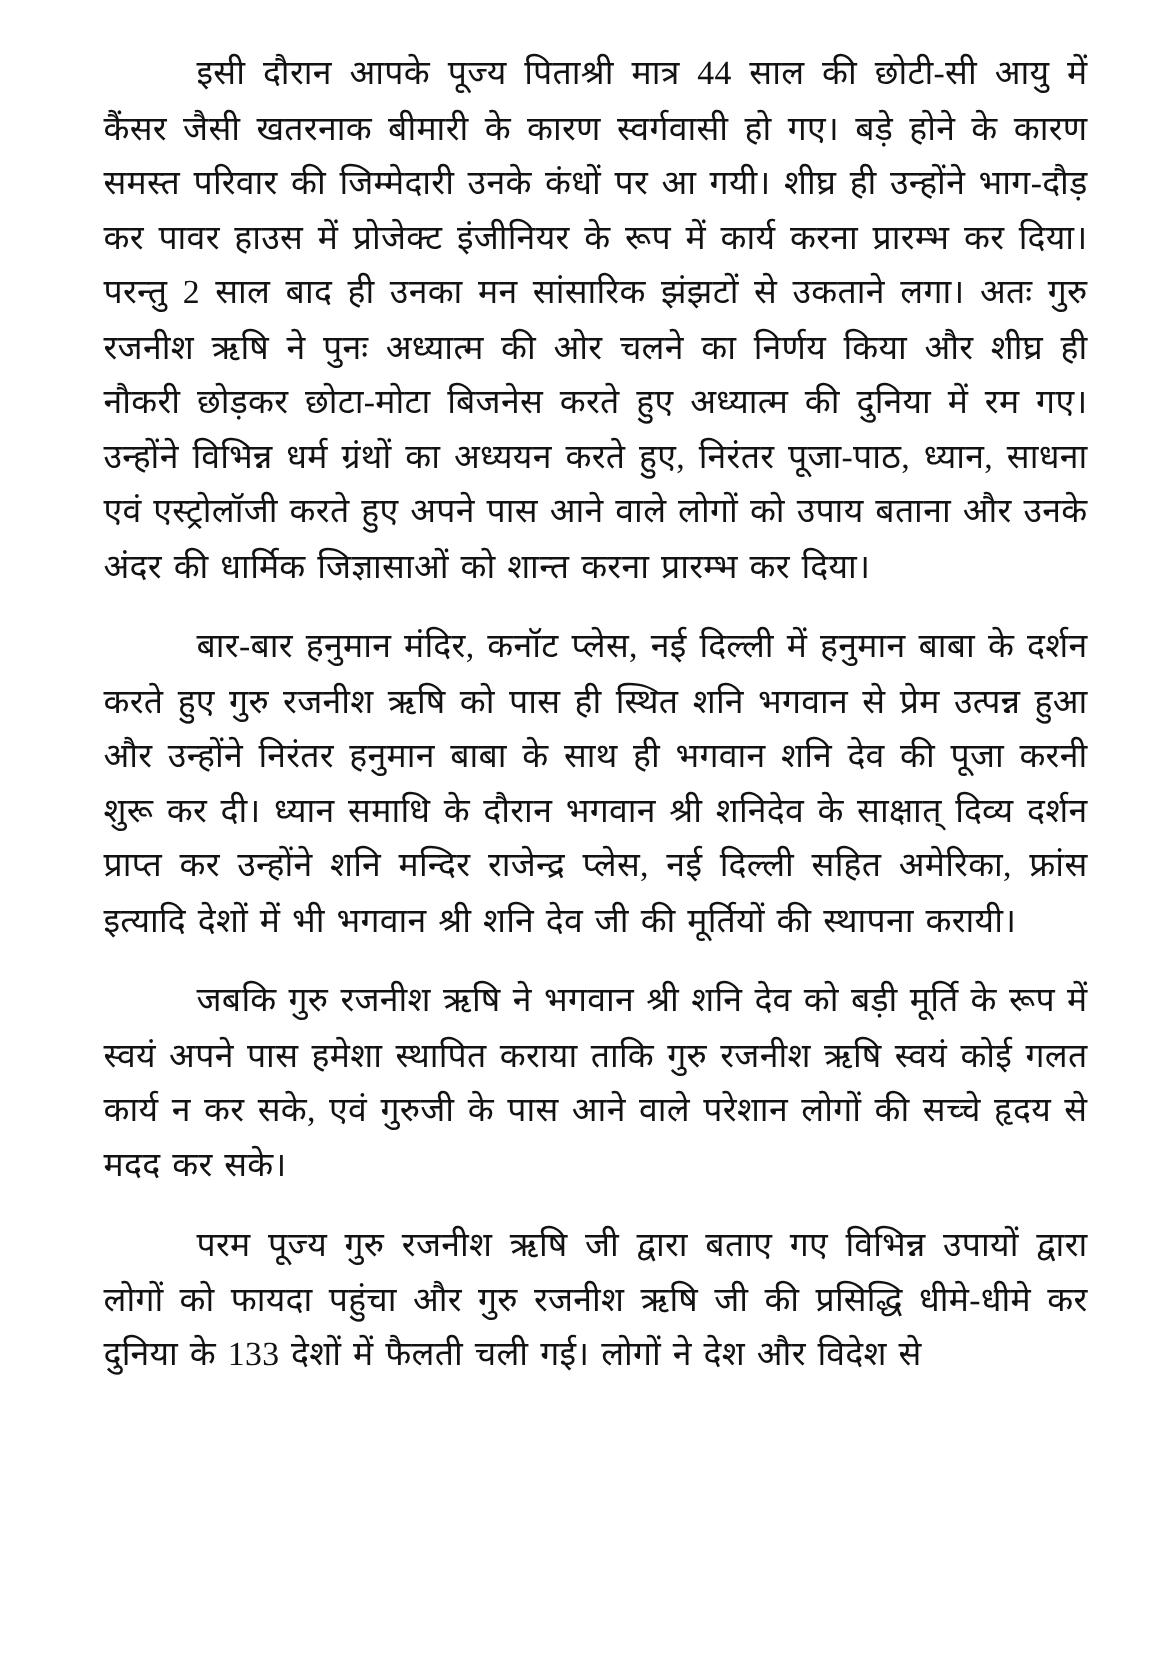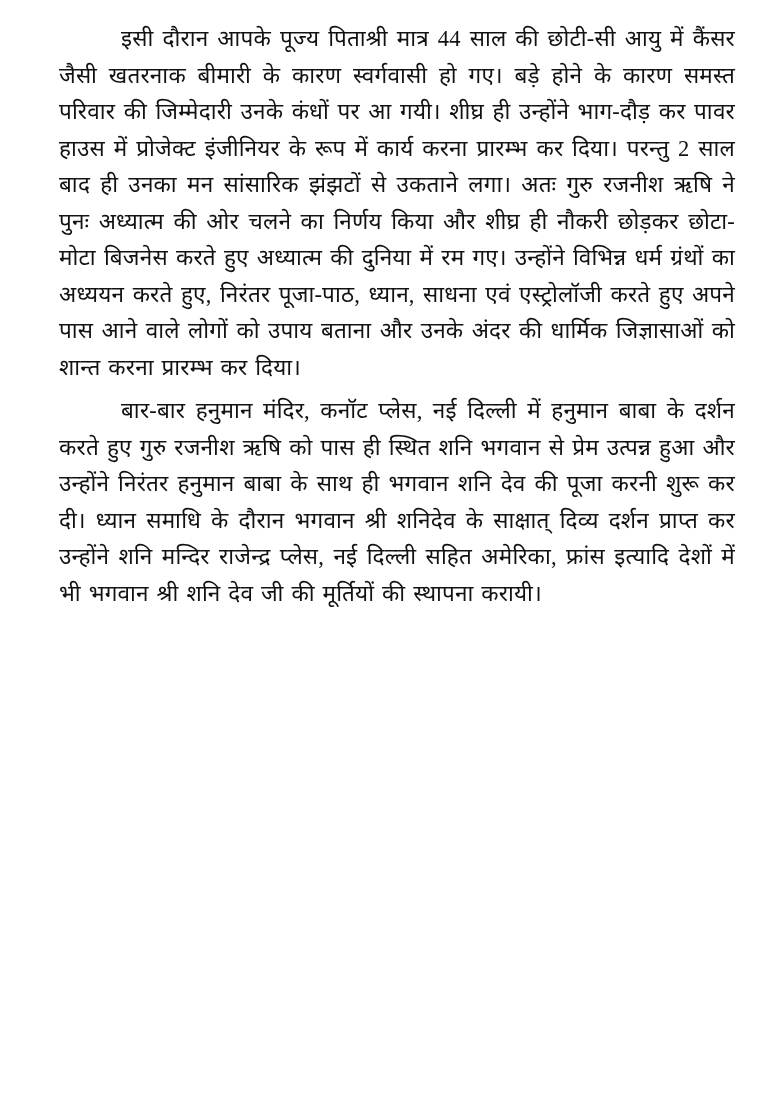--- a/index.html
+++ b/index.html
@@ -15,29 +15,31 @@
   }
   .page {
     box-sizing: border-box;
     width: 780px;
     height: 1108px;
     background: #ffffff;
     color: #111111;
     padding: 14px 38px 0 52px;
   }
   .page p {
-    margin: 7px;
+    margin: 17px;
     font-size: 22.5px;
     line-height: 36.5px;
     text-align: justify;
     text-indent: 62px;
     color: #121212;
     letter-spacing: 0.2px;
     word-spacing: 2px;
   }
 </style>
 </head>
 <body>
 
 <div class="page">
   <p>इसी दौरान आपके पूज्य पिताश्री मात्र 44 साल की छोटी-सी आयु में कैंसर जैसी खतरनाक बीमारी के कारण स्वर्गवासी हो गए। बड़े होने के कारण समस्त परिवार की जिम्मेदारी उनके कंधों पर आ गयी। शीघ्र ही उन्होंने भाग-दौड़ कर पावर हाउस में प्रोजेक्ट इंजीनियर के रूप में कार्य करना प्रारम्भ कर दिया। परन्तु 2 साल बाद ही उनका मन सांसारिक झंझटों से उकताने लगा। अतः गुरु रजनीश ऋषि ने पुनः अध्यात्म की ओर चलने का निर्णय किया और शीघ्र ही नौकरी छोड़कर छोटा-मोटा बिजनेस करते हुए अध्यात्म की दुनिया में रम गए। उन्होंने विभिन्न धर्म ग्रंथों का अध्ययन करते हुए, निरंतर पूजा-पाठ, ध्यान, साधना एवं एस्ट्रोलॉजी करते हुए अपने पास आने वाले लोगों को उपाय बताना और उनके अंदर की धार्मिक जिज्ञासाओं को शान्त करना प्रारम्भ कर दिया।</p>
   <p>बार-बार हनुमान मंदिर, कनॉट प्लेस, नई दिल्ली में हनुमान बाबा के दर्शन करते हुए गुरु रजनीश ऋषि को पास ही स्थित शनि भगवान से प्रेम उत्पन्न हुआ और उन्होंने निरंतर हनुमान बाबा के साथ ही भगवान शनि देव की पूजा करनी शुरू कर दी। ध्यान समाधि के दौरान भगवान श्री शनिदेव के साक्षात् दिव्य दर्शन प्राप्त कर उन्होंने शनि मन्दिर राजेन्द्र प्लेस, नई दिल्ली सहित अमेरिका, फ्रांस इत्यादि देशों में भी भगवान श्री शनि देव जी की मूर्तियों की स्थापना करायी।</p>
+  <p>जबकि गुरु रजनीश ऋषि ने भगवान श्री शनि देव को बड़ी मूर्ति के रूप में स्वयं अपने पास हमेशा स्थापित कराया ताकि गुरु रजनीश ऋषि स्वयं कोई गलत कार्य न कर सके, एवं गुरुजी के पास आने वाले परेशान लोगों की सच्चे हृदय से मदद कर सके।</p>
+  <p>परम पूज्य गुरु रजनीश ऋषि जी द्वारा बताए गए विभिन्न उपायों द्वारा लोगों को फायदा पहुंचा और गुरु रजनीश ऋषि जी की प्रसिद्धि धीमे-धीमे कर दुनिया के 133 देशों में फैलती चली गई। लोगों ने देश और विदेश से</p>
 </div>
 
 </body></html>

